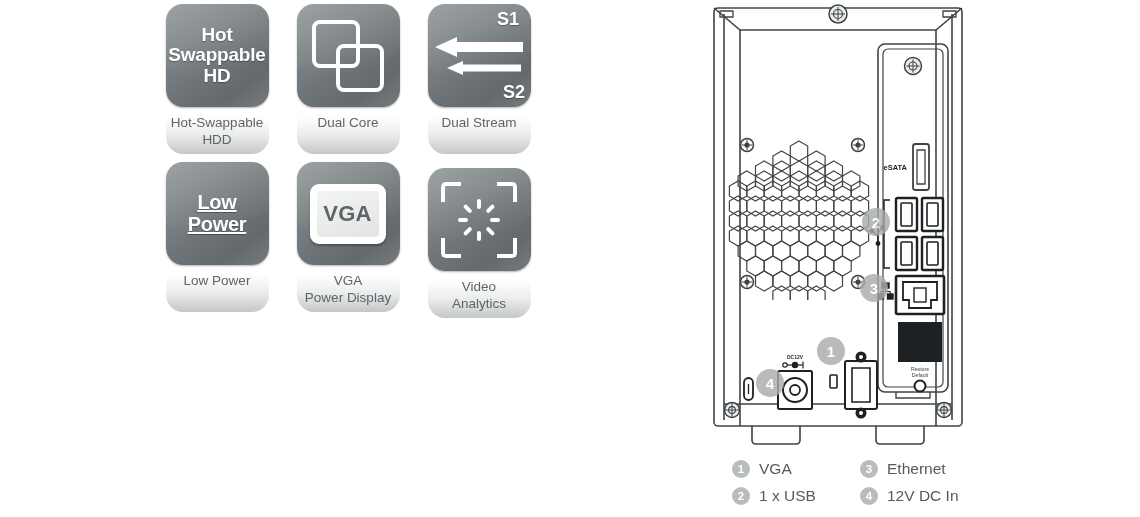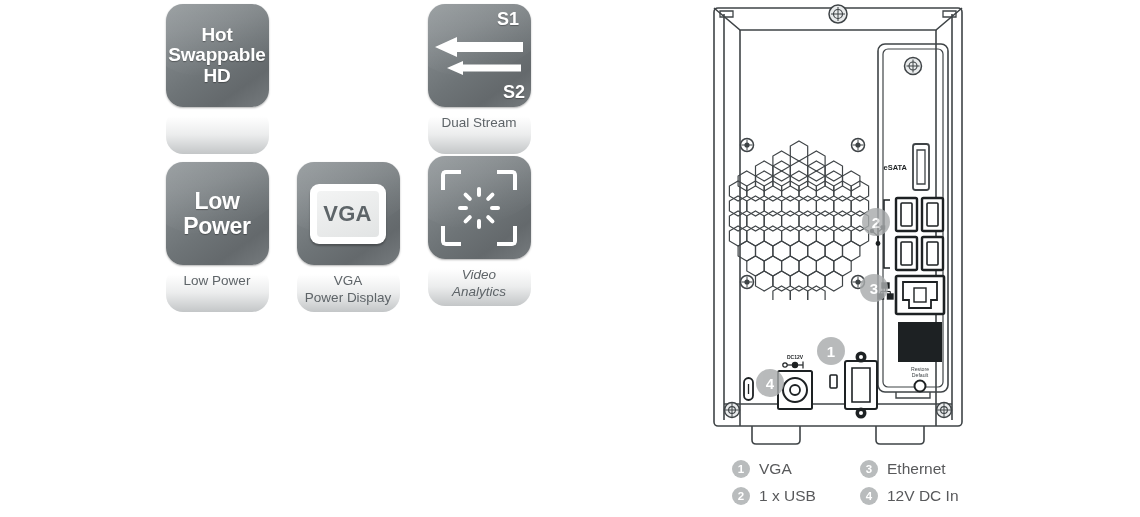--- a/index.html
+++ b/index.html
@@ -45,21 +45,21 @@
     border-radius:17px;
     background:linear-gradient(180deg,rgba(125,131,134,.46) 0%,rgba(140,146,149,.17) 42%,rgba(255,255,255,0) 82%);
     transform:scaleY(-1);
     pointer-events:none;
   }
   .tile-text{
     color:#ffffff;font-weight:bold;text-align:center;line-height:1.06;
     text-shadow:0 1px 1px rgba(0,0,0,.32);
   }
   .t-hot{font-size:19px;letter-spacing:-.2px;}
-  .t-low{font-size:23px;letter-spacing:-.3px;}
+  .t-low{font-size:20px;letter-spacing:-.3px;text-decoration:underline;}
 
   .feature-label{
     position:absolute;left:0;top:110px;width:130px;
     text-align:center;color:#5e6468;font-size:13.5px;line-height:1.28;
     z-index:6;
   }
 
   
   .dc-sq{
     position:absolute;border:4px solid #ffffff;border-radius:8px;
@@ -138,22 +138,42 @@
         <div class="tile-inner">
           <div class="tile-text t-hot">
             <div>Hot</div>
             <div>Swappable</div>
             <div>HD</div>
           </div>
         </div>
       </div>
       <div class="tile-reflect"></div>
     </div>
-  </div>
-
+    <div class="feature-label">
+      <div>Hot-Swappable</div>
+      <div>HDD</div>
+    </div>
+  </div>
+
+  <div class="feature-cell" style="left:131px;top:0px;">
+    <div class="tile-wrap">
+      <div class="tile">
+        <div class="tile-inner">
+          <div style="position:relative;width:100px;height:96px;">
+            <div class="dc-sq dc-a"></div>
+            <div class="dc-sq dc-b"></div>
+          </div>
+        </div>
+      </div>
+      <div class="tile-reflect"></div>
+    </div>
+    <div class="feature-label">
+      <div>Dual Core</div>
+    </div>
+  </div>
 
   <div class="feature-cell" style="left:262px;top:0px;">
     <div class="tile-wrap">
       <div class="tile">
         <div class="tile-inner">
           <div class="ds-wrap">
             <div class="ds-s ds-s1">S1</div>
             <svg class="ds-arrow" style="left:2px;top:26px;" width="88" height="20" viewBox="0 0 88 20">
               <polygon points="0,10 22,0 22,5 88,5 88,15 22,15 22,20" fill="#ffffff"></polygon>
             </svg>
@@ -202,21 +222,21 @@
         </div>
       </div>
       <div class="tile-reflect"></div>
     </div>
     <div class="feature-label">
       <div>VGA</div>
       <div>Power Display</div>
     </div>
   </div>
 
-  <div class="feature-cell" style="left:262px;top:152px;font-style:italic;">
+  <div class="feature-cell" style="left:262px;top:164px;">
     <div class="tile-wrap">
       <div class="tile">
         <div class="tile-inner">
           <div class="va-wrap">
             <div class="va-c va-tl"></div>
             <div class="va-c va-tr"></div>
             <div class="va-c va-bl"></div>
             <div class="va-c va-br"></div>
             <div class="va-dash" style="transform:rotate(0deg) translateY(-16px);"></div>
             <div class="va-dash" style="transform:rotate(45deg) translateY(-16px);"></div>

